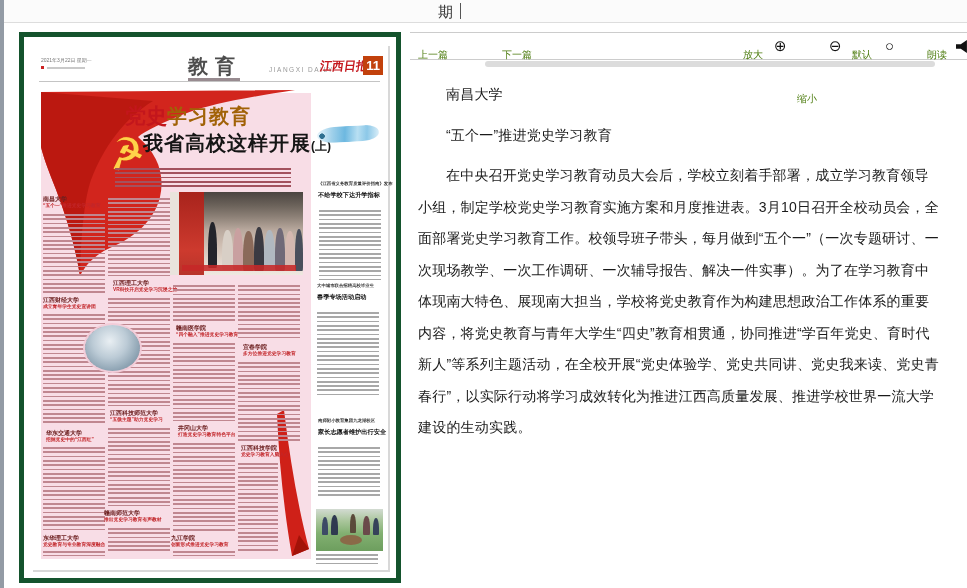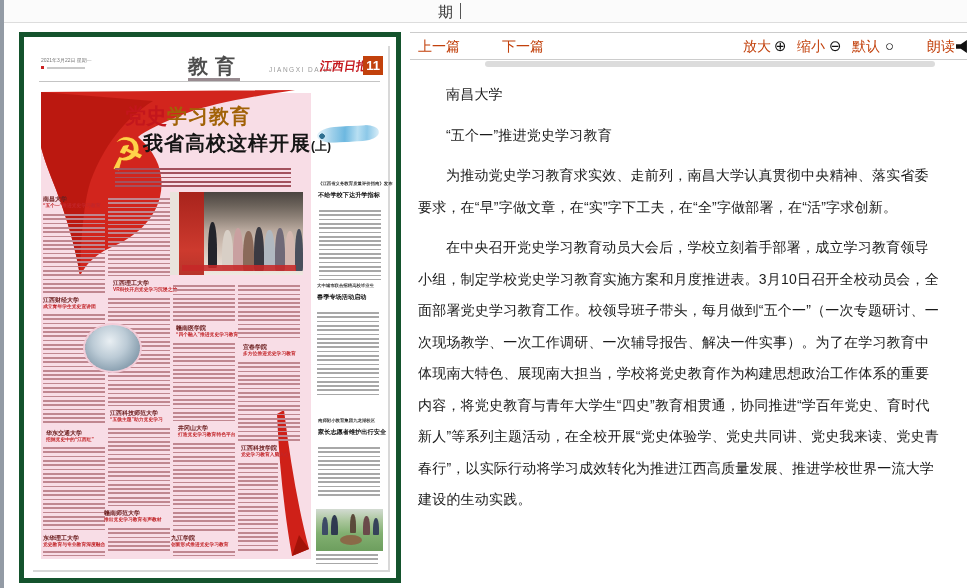--- a/index.html
+++ b/index.html
@@ -55,21 +55,21 @@
     border-radius:60% 40% 50% 50%/90% 80% 90% 80%;
     background:radial-gradient(circle at 8% 55%,#2f6f90 0 2.5px,rgba(0,0,0,0) 3px),
       linear-gradient(95deg,#eaf5fb 0%,#9fd0ea 25%,#6db8e0 45%,#b8dff2 65%,#8cc8e8 80%,#def0f9 100%);}
   .rh1{position:absolute;font-size:4.4px;font-weight:700;color:#3a3a3a;white-space:nowrap;line-height:1;}
   .rh2{position:absolute;font-size:6.2px;font-weight:700;color:#101010;white-space:nowrap;line-height:1;}
   .photo2{position:absolute;left:1px;top:416px;width:67px;height:42px;overflow:hidden;
     background:linear-gradient(180deg,#d3dbd2 0%,#aac69c 28%,#82b071 58%,#6d9e5e 100%);}
   .mound{position:absolute;left:24px;top:26px;width:22px;height:10px;border-radius:50%;background:#8a6a48;}
   
   .toolbar{left:410px;top:32px;width:557px;height:26px;background:#fff;border-top:1px solid #ccc;border-bottom:1px solid #ccc;}
-  .tb{position:absolute;top:5px;font-size:14px;color:#c2410c;line-height:1.2;white-space:nowrap;cursor:pointer;}
+  .tb{position:absolute;top:16px;font-size:10px;color:#4d7c0f;line-height:1.2;white-space:nowrap;cursor:pointer;}
   .tb-ic{position:absolute;top:4px;font-size:15px;color:#111;line-height:1.2;}
   .speaker{position:absolute;left:546px;top:7px;width:14px;height:13px;background:#111;
     clip-path:polygon(0 32%,34% 32%,78% 0,78% 100%,34% 68%,0 68%);}
   .divider-pill{left:485px;top:61px;width:450px;height:6px;border-radius:3px;background:#dcdcdc;}
   .article{left:418px;top:79px;width:524px;font-size:14px;line-height:31.5px;color:#1a1a1a;letter-spacing:.2px;}
   .article p{margin:0 0 9px 0;text-indent:2em;}
 </style>
 </head>
 <body>
 
@@ -196,30 +196,29 @@
       </div>
 
     </div>
   </div>
 
   <div class="abs toolbar">
     <span class="tb" style="left:8px;">上一篇</span>
     <span class="tb" style="left:92px;">下一篇</span>
     <span class="tb" style="left:333px;">放大</span>
     <span class="tb-ic" style="left:364px;">⊕</span>
-    <span class="tb" style="left:387px;">缩小</span>
+    <span class="tb" style="left:387px;margin-top:44px;">缩小</span>
     <span class="tb-ic" style="left:419px;">⊖</span>
     <span class="tb" style="left:442px;">默认</span>
     <span class="tb-ic" style="left:475px;">○</span>
     <span class="tb" style="left:517px;">朗读</span>
     <span class="speaker"></span>
   </div>
 
   <div class="abs divider-pill"></div>
 
   <div class="abs article">
     <p>南昌大学</p>
     <p>“五个一”推进党史学习教育</p>
-    <p>为推动党史学习教育求实效、走前列，南昌大学认真贯彻中央精神、落实省委要求，在“早”字做文章，在“实”字下工夫，在“全”字做部署，在“活”字求创新。</p>
     <p>在中央召开党史学习教育动员大会后，学校立刻着手部署，成立学习教育领导小组，制定学校党史学习教育实施方案和月度推进表。3月10日召开全校动员会，全面部署党史学习教育工作。校领导班子带头，每月做到“五个一”（一次专题研讨、一次现场教学、一次工作调研、一次辅导报告、解决一件实事）。为了在学习教育中体现南大特色、展现南大担当，学校将党史教育作为构建思想政治工作体系的重要内容，将党史教育与青年大学生“四史”教育相贯通，协同推进“学百年党史、育时代新人”等系列主题活动，在全校开展“党史体验学、党史共同讲、党史我来读、党史青春行”，以实际行动将学习成效转化为推进江西高质量发展、推进学校世界一流大学建设的生动实践。</p>
   </div>
 
 </div>
 
 </body></html>

